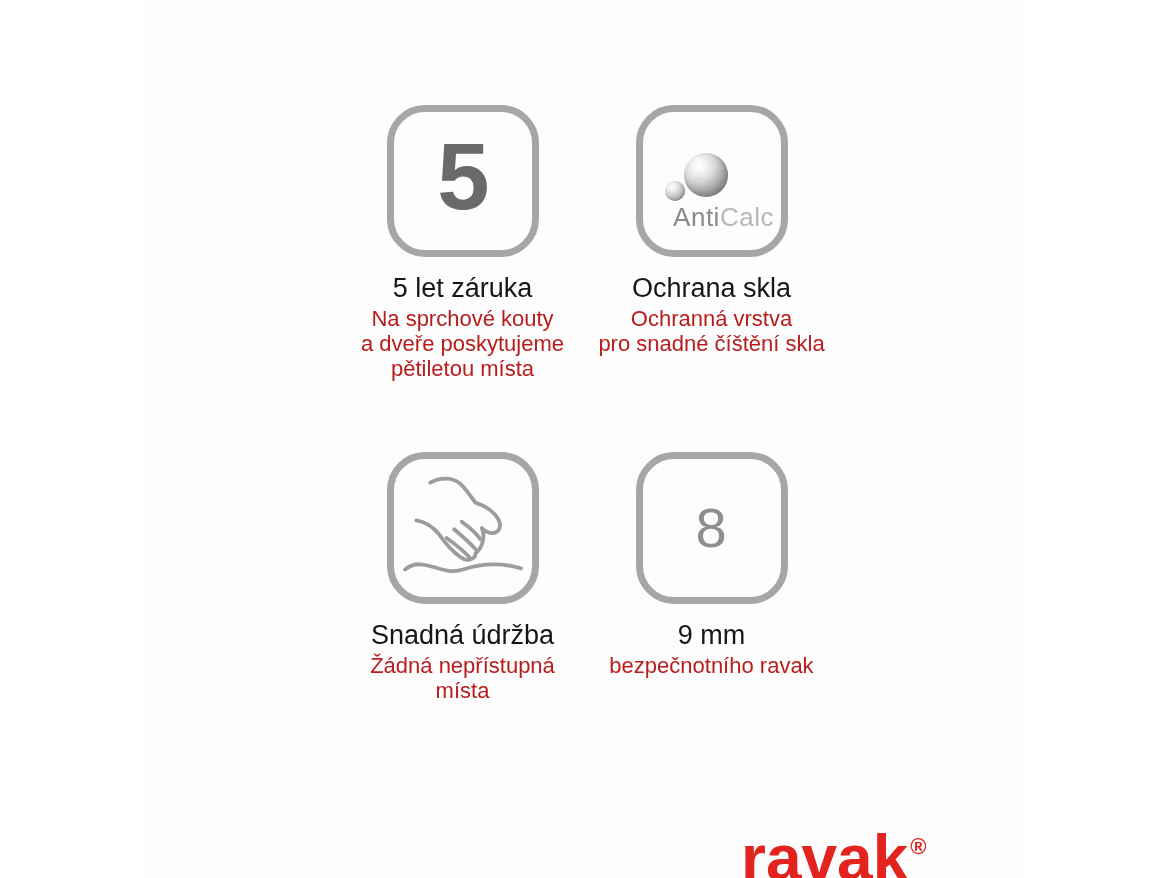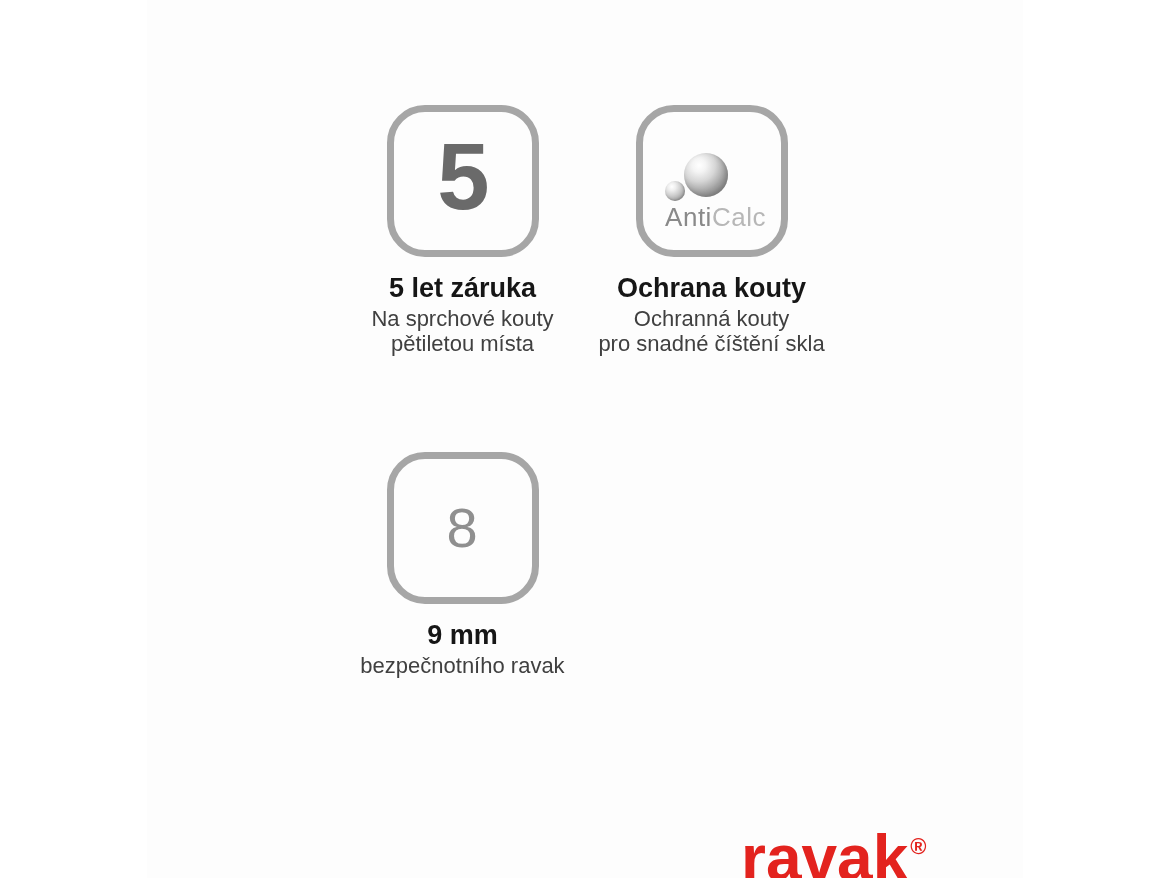--- a/index.html
+++ b/index.html
@@ -25,34 +25,34 @@
   .bubble-large { position: absolute; left: 41px; top: 41px; width: 44px; height: 44px;
     border-radius: 50%;
     background: radial-gradient(circle at 34% 28%, #ffffff 0%, #f4f4f4 16%, #d6d6d6 38%,
       #a3a3a3 62%, #7e7e7e 84%, #c8c8c8 100%);
     box-shadow: inset -2px -2px 4px rgba(110,110,110,0.5); }
   .bubble-small { position: absolute; left: 22px; top: 69px; width: 20px; height: 20px;
     border-radius: 50%;
     background: radial-gradient(circle at 34% 28%, #ffffff 0%, #efefef 20%, #cfcfcf 45%,
       #a2a2a2 75%, #c4c4c4 100%);
     box-shadow: inset -1px -1px 2px rgba(110,110,110,0.5); }
-  .anticalc-text { position: absolute; bottom: 20px; left: 4px; width: 100%;
+  .anticalc-text { position: absolute; bottom: 20px; left: 12px; width: 100%;
     font-size: 26px; line-height: 1; letter-spacing: 0.5px; font-weight: 400; }
   .anticalc-primary { color: #8a8a8a; }
   .anticalc-secondary { color: #b7b7b7; }
 
   
   .badge-thickness { font-size: 56px; line-height: 51px; color: #8f8f8f;
     font-weight: 400; letter-spacing: 1px; margin-top: -2px; }
   .badge-thickness span { display: block; }
 
   .hand-svg { display: block; }
 
-  .feature-title { font-size: 27px; font-weight: 700; line-height: 30px; color: #161616; }
-  .feature-desc { font-size: 22px; line-height: 25px; color: #404040; margin-top: 3px; }
+  .feature-title { font-size: 27px; font-weight: 400; line-height: 30px; color: #161616; }
+  .feature-desc { font-size: 22px; line-height: 25px; color: #b91c1c; margin-top: 3px; }
   .feature-desc span { display: block; white-space: nowrap; }
 
   .logo { position: absolute; left: 594px; top: 819px; color: #e3231e;
     font-size: 64px; font-weight: 700; line-height: 56px; letter-spacing: 0px;
     white-space: nowrap; }
   .logo sup { font-size: 22px; font-weight: 700; vertical-align: 26px; margin-left: 2px; }
 </style>
 </head>
 <body>
 
@@ -60,37 +60,68 @@
 
   <div class="features-grid">
 
     <div class="feature-cell">
       <div class="badge">
         <span class="badge-number">5</span>
       </div>
       <div class="feature-title">5 let záruka</div>
       <div class="feature-desc">
         <span>Na sprchové kouty</span>
+        <span>a dveře poskytujeme</span>
         <span>pětiletou místa</span>
       </div>
     </div>
 
     <div class="feature-cell">
       <div class="badge">
         <span class="bubble-large"></span>
         <span class="bubble-small"></span>
         <div class="anticalc-text"><span class="anticalc-primary">Anti</span><span class="anticalc-secondary">Calc</span></div>
       </div>
-      <div class="feature-title">Ochrana kouty</div>
+      <div class="feature-title">Ochrana skla</div>
       <div class="feature-desc">
-        <span>Ochranná kouty</span>
+        <span>Ochranná vrstva</span>
         <span>pro snadné číštění skla</span>
       </div>
     </div>
 
+    <div class="feature-cell">
+      <div class="badge">
+        <svg class="hand-svg" width="126" height="126" viewBox="0 0 100 100">
+          <g fill="none" stroke="#9c9c9c" stroke-width="3" stroke-linecap="round" stroke-linejoin="round">
+
+            <path d="M4,83 C18,71 33,89 50,83 C65,78 79,77 96,82"></path>
+
+            <path fill="#fdfdfd" d="M13,44
+              C19,45 26,49 31,55
+              C36,62 42,69 48,73
+              C54,78 60,74 60,70
+              C65,66 68,58 65,50
+              C67,52 70,54 73,54
+              C79,54 81,48 78,43
+              C74,36 66,32 60,30
+              C56,25 53,20 49,16
+              C43,10 33,9 24,14"></path>
+
+            <path d="M37,58 C44,63 50,68 55,73"></path>
+            <path d="M43,51 C50,57 56,62 60,67"></path>
+            <path d="M49,45 C56,50 61,55 64,59"></path>
+          </g>
+        </svg>
+      </div>
+      <div class="feature-title">Snadná údržba</div>
+      <div class="feature-desc">
+        <span>Žádná nepřístupná</span>
+        <span>místa</span>
+      </div>
+    </div>
 
     <div class="feature-cell">
       <div class="badge">
         <div class="badge-thickness">
           <span>8</span>
         </div>
       </div>
       <div class="feature-title">
         <span style="display:block">9 mm</span>
       </div>

